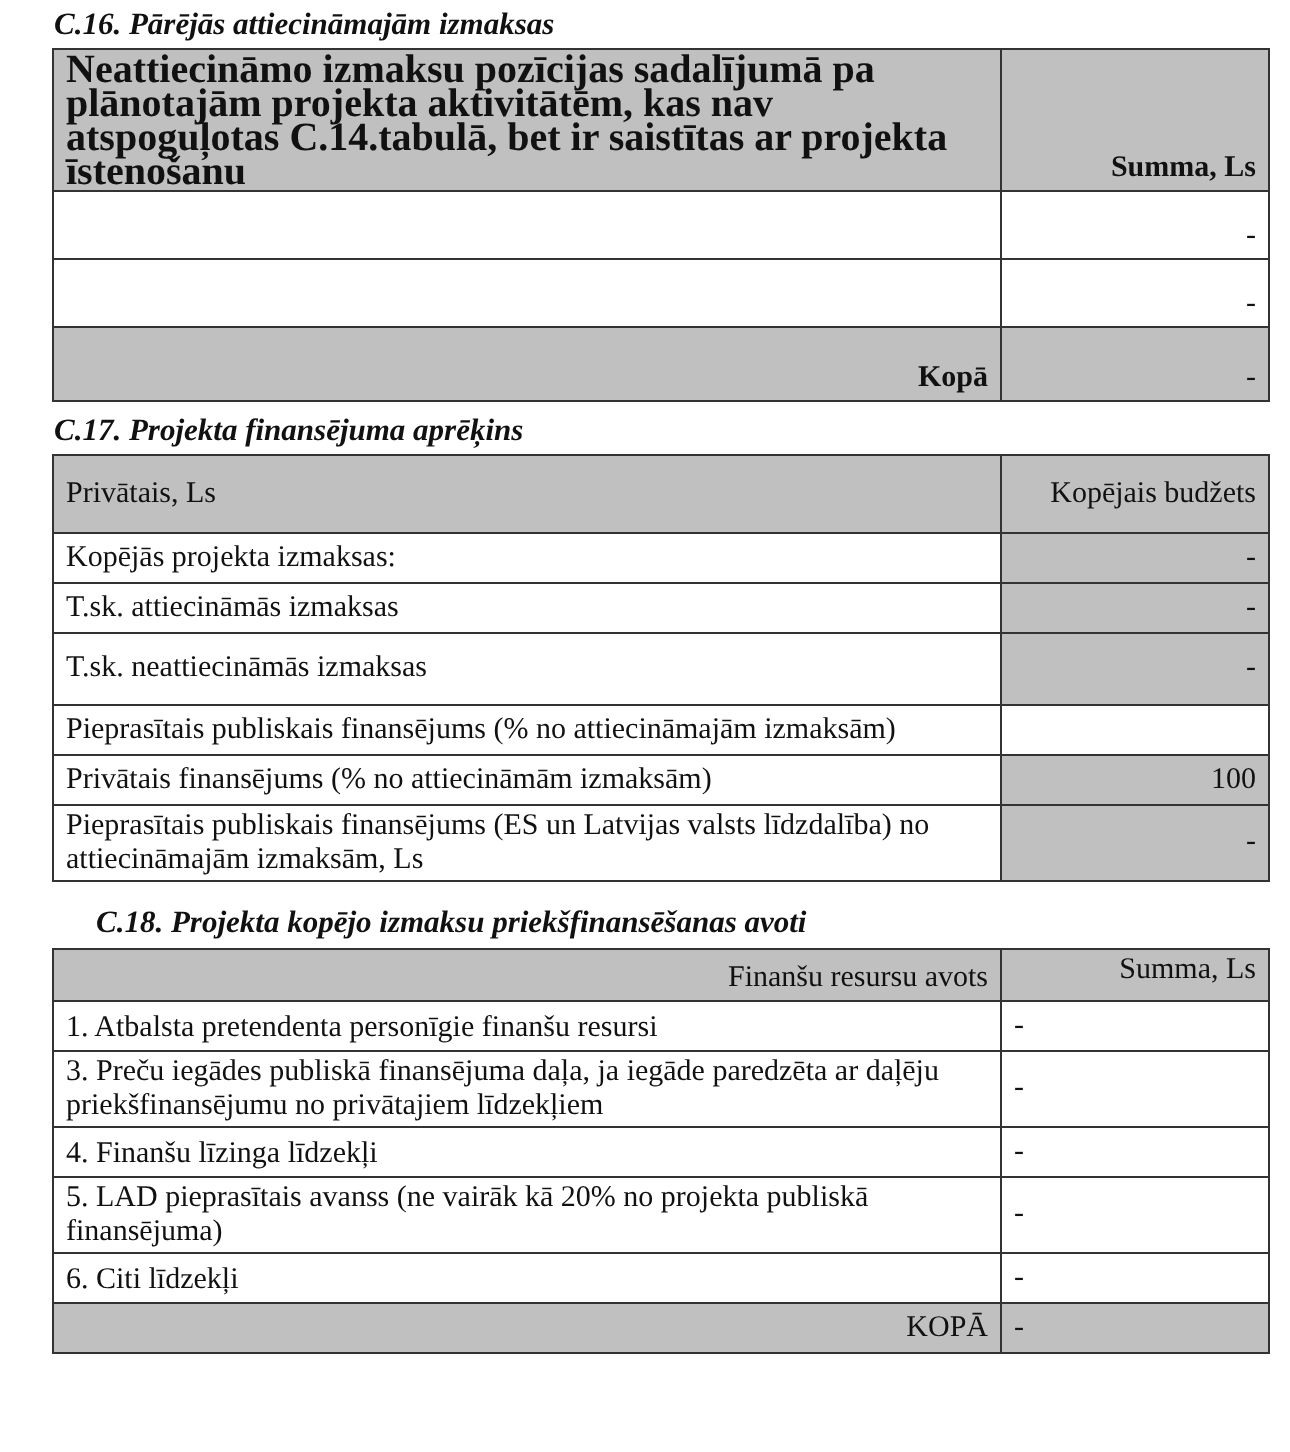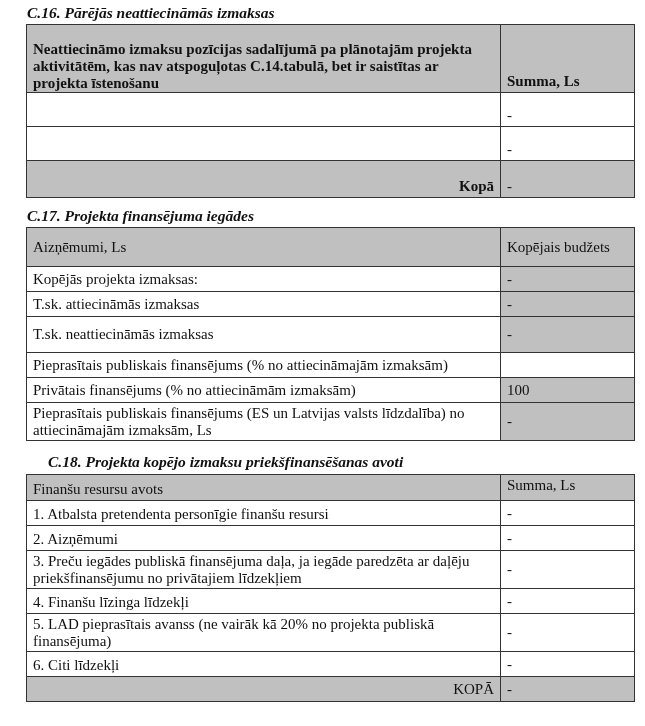--- a/index.html
+++ b/index.html
@@ -4,66 +4,66 @@
 <style>
   html, body { margin: 0; padding: 0; background: #ffffff; }
   body { width: 645px; height: 726px; position: relative; font-family: "Liberation Serif", serif; color: #111; overflow: hidden; }
   .section-title { position: absolute; left: 27px; font-style: italic; font-weight: bold; font-size: 15.5px; line-height: 18px; }
   table { position: absolute; left: 26px; width: 608px; border-collapse: collapse; table-layout: fixed; }
   td { border: 1.5px solid #333; padding: 0 6px; font-size: 15px; line-height: 17px; vertical-align: middle; }
   col.c1 { width: 474px; }
   col.c2 { width: 134px; }
   .gray { background: #c0c0c0; }
   .bold { font-weight: bold; }
-  .center { text-align: left; }
+  .center { text-align: right; }
   .right { text-align: right; }
   .bottom { vertical-align: bottom; padding-bottom: 2px; }
   #t16 { top: 24px; }
   #t17 { top: 227px; }
   #t18 { top: 474px; }
   .dash-left { text-align: left; padding-left: 6px; }
 </style>
 </head>
 <body>
 
-<div class="section-title" style="top:4px;">C.16. Pārējās neattiecināmās izmaksas</div>
+<div class="section-title" style="top:4px;">C.16. Pārējās attiecināmajām izmaksas</div>
 <table id="t16">
   <colgroup>
       <col class="c1">
       <col class="c2">
     </colgroup>
   <tbody>
       <tr style="height:58px;">
-    <td class="gray bold" style="vertical-align:top; padding-top:16px; font-size:15px;">Neattiecināmo izmaksu pozīcijas sadalījumā pa plānotajām projekta aktivitātēm, kas nav atspoguļotas C.14.tabulā, bet ir saistītas ar projekta īstenošanu</td>
+    <td class="gray bold" style="vertical-align:top; padding-top:2px; font-size:20px;">Neattiecināmo izmaksu pozīcijas sadalījumā pa plānotajām projekta aktivitātēm, kas nav atspoguļotas C.14.tabulā, bet ir saistītas ar projekta īstenošanu</td>
     <td class="gray bold center bottom">Summa, Ls</td>
   </tr>
   <tr style="height:34px;">
     <td></td>
     <td class="center bottom">-</td>
   </tr>
   <tr style="height:34px;">
     <td></td>
     <td class="center bottom">-</td>
   </tr>
   <tr style="height:37px;">
     <td class="gray bold right bottom">Kopā</td>
     <td class="gray center bottom">-</td>
   </tr>
 </tbody>
   </table>
 
-<div class="section-title" style="top:207px;">C.17. Projekta finansējuma iegādes</div>
+<div class="section-title" style="top:207px;">C.17. Projekta finansējuma aprēķins</div>
 <table id="t17">
   <colgroup>
       <col class="c1">
       <col class="c2">
     </colgroup>
   <tbody>
       <tr style="height:39px;">
-    <td class="gray">Aizņēmumi, Ls</td>
+    <td class="gray">Privātais, Ls</td>
     <td class="gray center">Kopējais budžets</td>
   </tr>
   <tr style="height:25px;">
     <td>Kopējās projekta izmaksas:</td>
     <td class="gray center">-</td>
   </tr>
   <tr style="height:25px;padding-left:32px;">
     <td>T.sk. attiecināmās izmaksas</td>
     <td class="gray center">-</td>
   </tr>
@@ -94,24 +94,20 @@
     </colgroup>
   <tbody>
       <tr style="height:26px;padding-left:34px;">
     <td class="gray center bottom">Finanšu resursu avots</td>
     <td class="gray center" style="vertical-align:top; padding-top:2px;">Summa, Ls</td>
   </tr>
   <tr style="height:25px;">
     <td class="bottom">1. Atbalsta pretendenta personīgie finanšu resursi</td>
     <td class="dash-left">-</td>
   </tr>
-  <tr style="height:25px;">
-    <td class="bottom">2. Aizņēmumi</td>
-    <td class="dash-left">-</td>
-  </tr>
   <tr style="height:38px;">
     <td>3. Preču iegādes publiskā finansējuma daļa, ja iegāde paredzēta ar daļēju priekšfinansējumu no privātajiem līdzekļiem</td>
     <td class="dash-left">-</td>
   </tr>
   <tr style="height:25px;">
     <td class="bottom">4. Finanšu līzinga līdzekļi</td>
     <td class="dash-left">-</td>
   </tr>
   <tr style="height:38px;">
     <td>5. LAD pieprasītais avanss (ne vairāk kā 20% no projekta publiskā finansējuma)</td>

